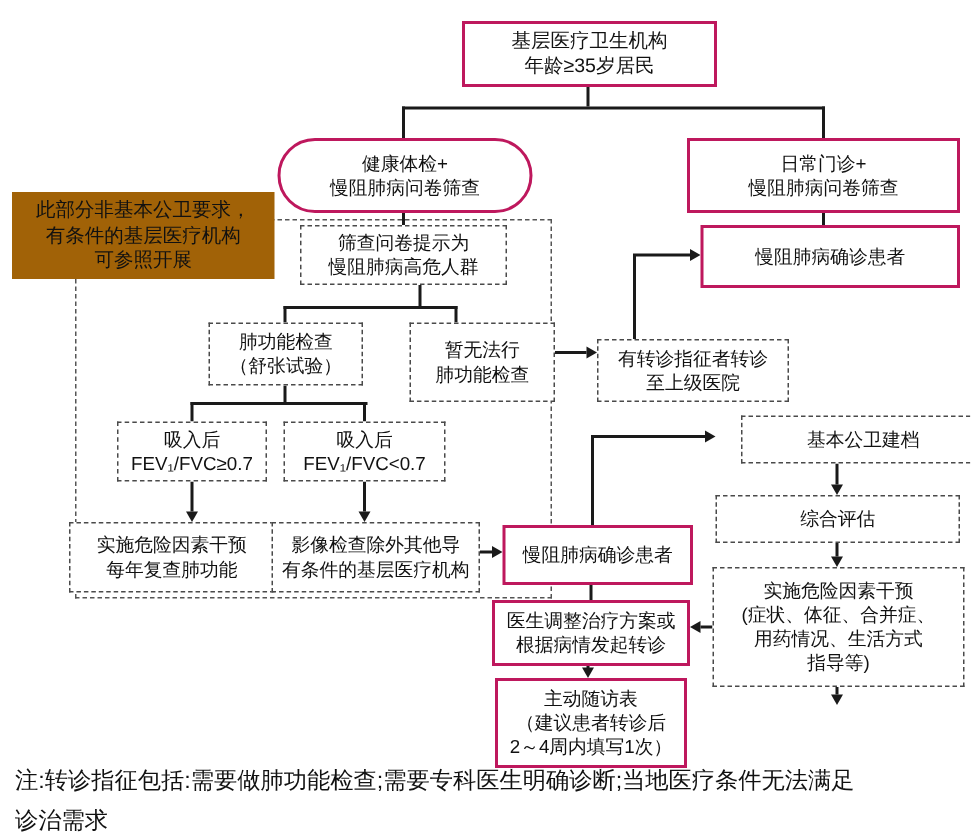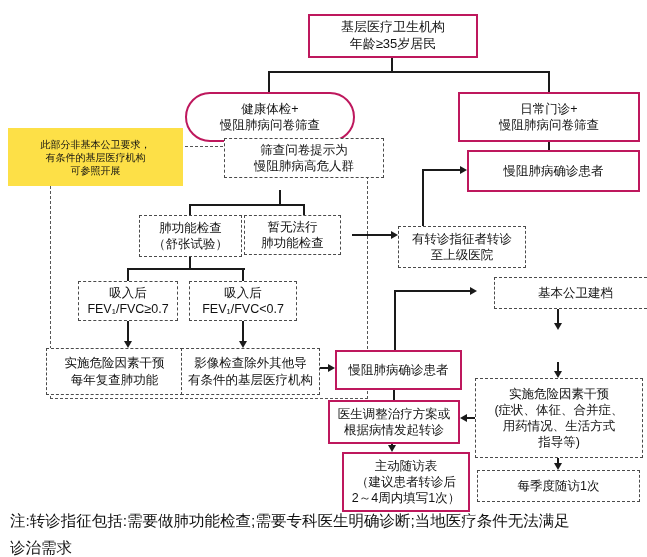--- a/index.html
+++ b/index.html
@@ -4,21 +4,21 @@
 <style>
   html,body{margin:0;padding:0;background:#fff;}
   .canvas{position:relative;width:647px;height:557px;background:#ffffff;overflow:hidden;
           font-family:"Liberation Sans","DejaVu Sans",sans-serif;color:#111;}
   .box{position:absolute;display:flex;align-items:center;justify-content:center;
        text-align:center;white-space:pre-line;font-size:12.5px;line-height:1.3;
        background:#fff;box-sizing:border-box;}
   .solid{border:2px solid #be185d;}
   .dashed{border:1px dashed #4a4a4a;}
   .big{font-size:13px;}
-  .gray{background:#fde047;border:none;font-size:10px;}
+  .gray{background:#a16207;border:none;font-size:13px;}
   .region{position:absolute;border:1px dashed #555;box-sizing:border-box;background:transparent;}
   .vl{position:absolute;width:2px;background:#1a1a1a;}
   .hl{position:absolute;height:2px;background:#1a1a1a;}
   .arr{position:absolute;width:0;height:0;}
   .arr.d{border-left:4px solid transparent;border-right:4px solid transparent;border-top:7px solid #1a1a1a;}
   .arr.r{border-top:4px solid transparent;border-bottom:4px solid transparent;border-left:7px solid #1a1a1a;}
   .arr.l{border-top:4px solid transparent;border-bottom:4px solid transparent;border-right:7px solid #1a1a1a;}
   .note{position:absolute;left:10px;top:508px;width:632px;font-size:15.5px;line-height:1.72;
         white-space:pre-line;text-align:left;color:#111;}
 </style>
@@ -87,27 +87,27 @@
   <div class="box solid" style="left:185px;top:92px;width:170px;height:50px;border-radius:25px;">健康体检+
 慢阻肺病问卷筛查</div>
 
   <div class="box solid" style="left:458px;top:92px;width:182px;height:50px;">日常门诊+
 慢阻肺病问卷筛查</div>
 
   <div class="box gray" style="left:8px;top:128px;width:175px;height:58px;">此部分非基本公卫要求，
 有条件的基层医疗机构
 可参照开展</div>
 
-  <div class="box dashed" style="left:200px;top:138px;width:160px;height:40px;margin-left:24px;">筛查问卷提示为
+  <div class="box dashed" style="left:200px;top:150px;width:138px;height:40px;">筛查问卷提示为
 慢阻肺病高危人群</div>
 
   <div class="box dashed" style="left:139px;top:215px;width:103px;height:42px;">肺功能检查
 （舒张试验）</div>
 
-  <div class="box dashed" style="left:244px;top:215px;width:97px;height:40px;">暂无法行
+  <div class="box dashed" style="left:273px;top:215px;width:97px;height:53px;">暂无法行
 肺功能检查</div>
 
   <div class="box dashed" style="left:78px;top:281px;width:100px;height:40px;">吸入后
 FEV₁/FVC≥0.7</div>
 
   <div class="box dashed" style="left:189px;top:281px;width:108px;height:40px;">吸入后
 FEV₁/FVC&lt;0.7</div>
 
   <div class="box dashed" style="left:46px;top:348px;width:137px;height:47px;">实施危险因素干预
 每年复查肺功能</div>
@@ -117,31 +117,31 @@
 
   <div class="box solid" style="left:335px;top:350px;width:127px;height:40px;">慢阻肺病确诊患者</div>
 
   <div class="box dashed" style="left:398px;top:226px;width:128px;height:42px;">有转诊指征者转诊
 至上级医院</div>
 
   <div class="box solid" style="left:467px;top:150px;width:173px;height:42px;">慢阻肺病确诊患者</div>
 
   <div class="box dashed" style="left:494px;top:277px;width:163px;height:32px;">基本公卫建档</div>
 
+  <div class="box dashed" style="left:477px;top:330px;width:163px;height:32px;">综合评估</div>
 
   <div class="box dashed" style="left:475px;top:378px;width:168px;height:80px;">实施危险因素干预
 (症状、体征、合并症、
 用药情况、生活方式
 指导等)</div>
 
-  <div class="box dashed" style="left:477px;top:470px;width:163px;height:32px;">每季度随访1次</div>
 
   <div class="box solid" style="left:328px;top:400px;width:132px;height:44px;">医生调整治疗方案或
 根据病情发起转诊</div>
 
-  <div class="box solid" style="left:330px;top:452px;width:128px;height:60px;margin-left:12px;">主动随访表
+  <div class="box solid" style="left:330px;top:452px;width:128px;height:60px;">主动随访表
 （建议患者转诊后
 2～4周内填写1次）</div>
 
   <div class="note">注:转诊指征包括:需要做肺功能检查;需要专科医生明确诊断;当地医疗条件无法满足
 诊治需求</div>
 
 </div>
 
 </body></html>

